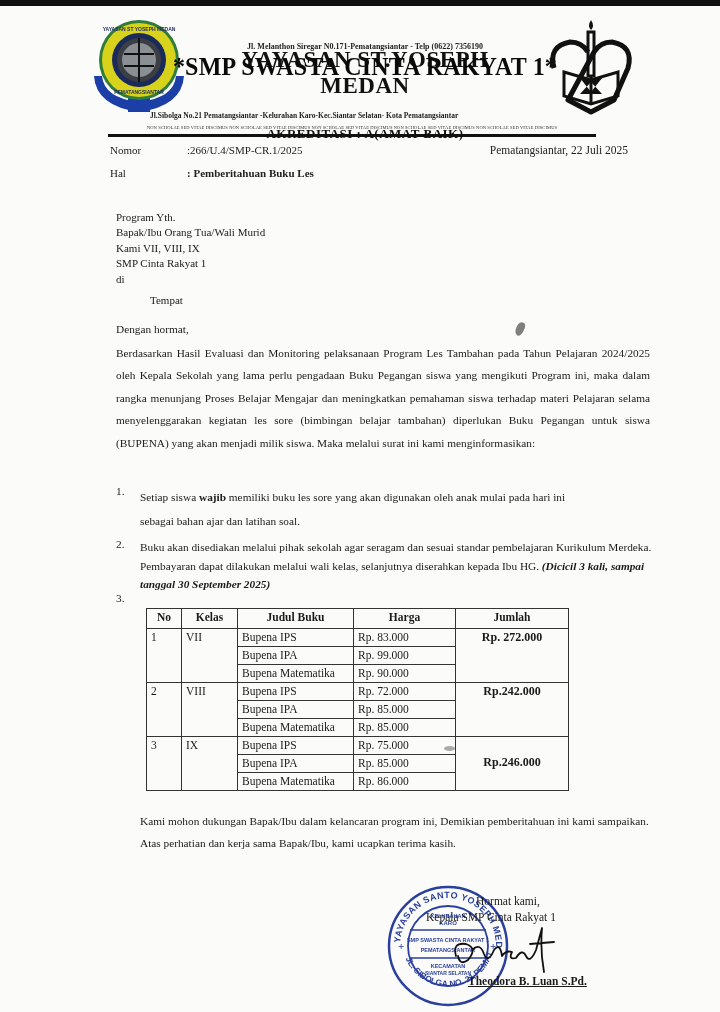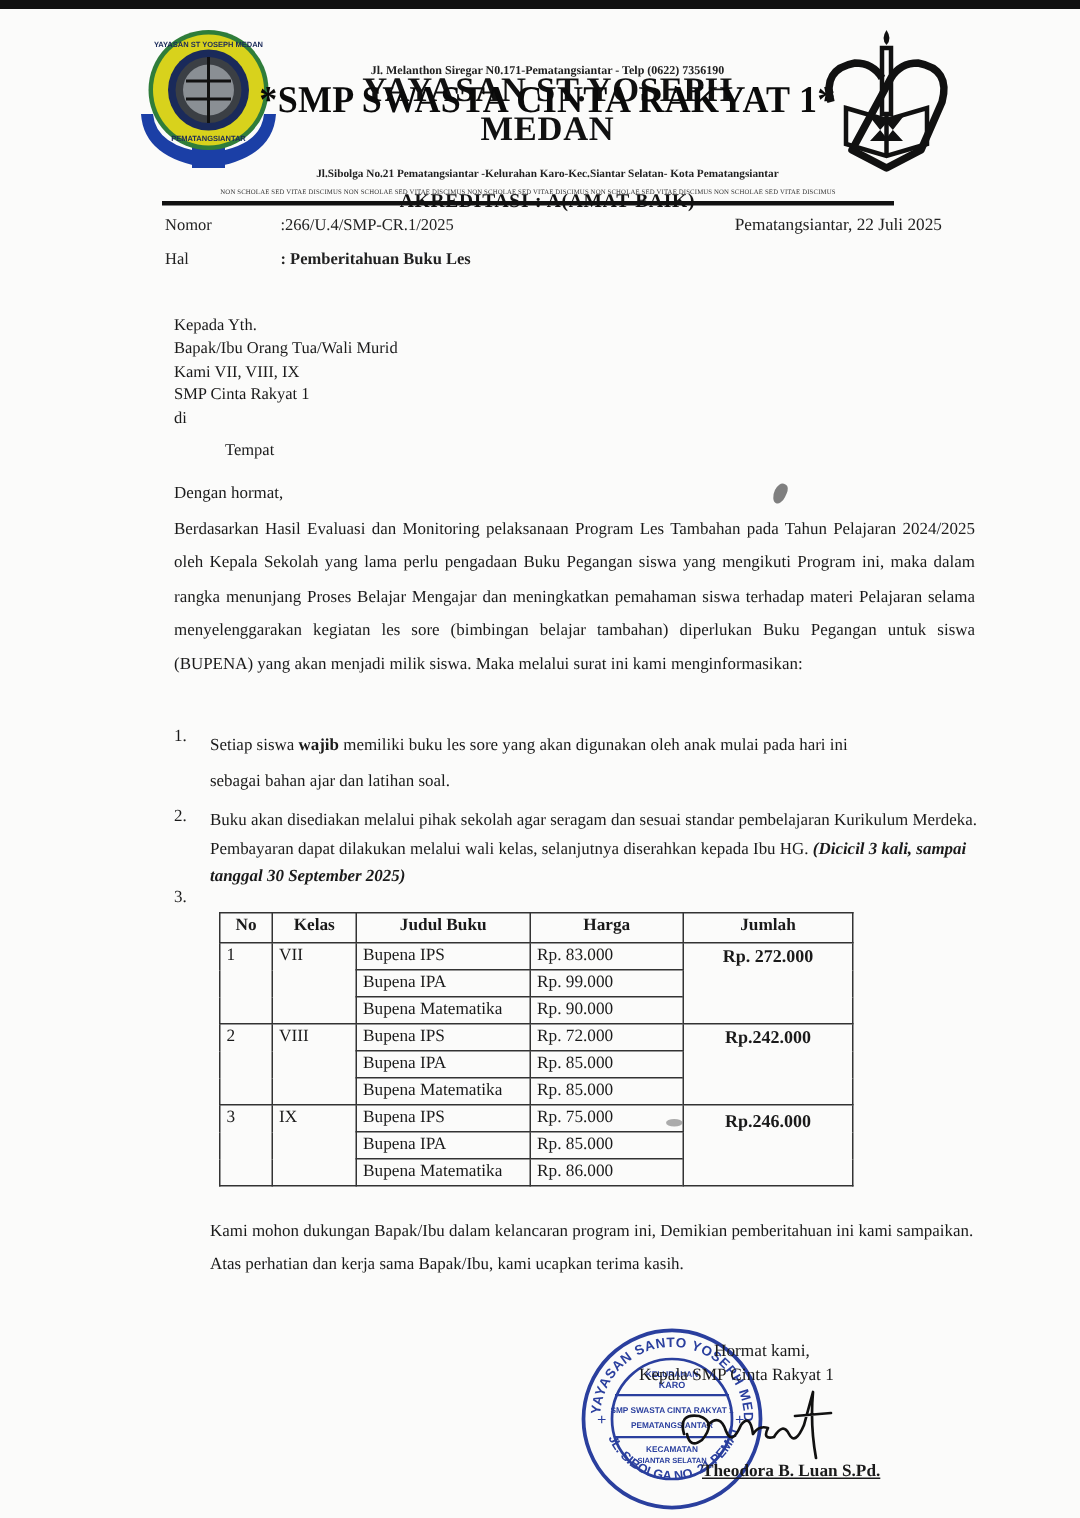--- a/index.html
+++ b/index.html
@@ -15,21 +15,21 @@
   .logo-left { position: absolute; left: 86px; top: 14px; width: 106px; height: 102px; }
   .logo-right { position: absolute; left: 546px; top: 16px; width: 90px; height: 100px; }
   .lh-title { position: absolute; left: 195px; top: 14px; width: 340px; text-align: center;
     font-size: 23px; font-weight: bold; letter-spacing: 0.5px; color: #111; line-height: 26px; margin-top: 33px; }
   .lh-addr1 { position: absolute; left: 195px; top: 42px; width: 340px; text-align: center;
     font-size: 8px; font-weight: bold; color: #222; }
   .lh-school { position: absolute; left: 170px; top: 53px; width: 390px; text-align: center;
     font-size: 24px; font-weight: 900; color: #0a0a0a; line-height: 28px; letter-spacing: 0.2px; transform: scaleY(1.05); }
   .lh-akred { position: absolute; left: 195px; top: 84px; width: 340px; text-align: center;
     font-size: 13px; font-weight: bold; color: #111; letter-spacing: 0.5px; margin-top: 42px; }
-  .lh-addr2 { position: absolute; left: 150px; top: 111px; width: 430px; text-align: center;
+  .lh-addr2 { position: absolute; left: 150px; top: 111px; width: 430px; text-align: left;
     font-size: 7.5px; font-weight: bold; color: #222; }
   .lh-motto { position: absolute; left: 112px; top: 125px; width: 480px; text-align: center;
     font-size: 4.5px; color: #333; white-space: nowrap; overflow: hidden; letter-spacing: 0.1px; }
   .lh-rule { position: absolute; left: 108px; top: 134px; width: 488px; height: 3px; background: #111; }
 
   
   .meta-label { position: absolute; left: 110px; font-size: 11px; color: #222; }
   .meta-val { position: absolute; left: 187px; font-size: 11px; color: #222; }
   .meta-date { position: absolute; right: 92px; top: 144px; font-size: 11.5px; color: #222; }
   .bold { font-weight: bold; }
@@ -50,21 +50,21 @@
   
   table.fee { position: absolute; left: 146px; top: 608px; border-collapse: collapse; font-size: 11.5px; color: #1a1a1a; }
   table.fee th, table.fee td { border: 1px solid #333; padding: 0 4px; height: 17px; line-height: 17px; vertical-align: top; }
   table.fee th { font-weight: bold; text-align: center; height: 19px; margin-left: 16px; }
   .c-no { width: 26px; }
   .c-kelas { width: 47px; }
   .c-judul { width: 107px; }
   .c-harga { width: 93px; }
   .c-jumlah { width: 104px; }
   td.jumlah { font-weight: bold; text-align: center; vertical-align: middle; font-size: 12px; }
-  td.jumlah.top { vertical-align: top; padding-top: 2px; }
+  td.jumlah.top { vertical-align: top; padding-top: 17px; }
 
   .closing { position: absolute; left: 140px; top: 810px; width: 510px; font-size: 11.3px; line-height: 22px; color: #1a1a1a; }
 
   
   .sig-hormat { position: absolute; left: 476px; top: 895px; font-size: 11.5px; color: #1a1a1a; }
   .sig-title { position: absolute; left: 426px; top: 911px; font-size: 11.5px; color: #1a1a1a; }
   .sig-name { position: absolute; left: 451px; top: 975px; font-size: 11.5px; font-weight: bold; text-decoration: underline; color: #1a1a1a; margin-left: 17px; }
   .stamp { position: absolute; left: 386px; top: 884px; width: 124px; height: 124px; }
   .signature { position: absolute; left: 450px; top: 920px; width: 110px; height: 58px; }
   .smudge1 { position: absolute; left: 516px; top: 322px; width: 8px; height: 14px; background: #555; border-radius: 50% 40% 50% 60%; transform: rotate(25deg); opacity: 0.75; }
@@ -108,21 +108,21 @@
 <div class="lh-motto">NON SCHOLAE SED VITAE DISCIMUS   NON SCHOLAE SED VITAE DISCIMUS   NON SCHOLAE SED VITAE DISCIMUS   NON SCHOLAE SED VITAE DISCIMUS   NON SCHOLAE SED VITAE DISCIMUS</div>
 <div class="lh-rule"></div>
 
 <div class="meta-label" style="top:144px">Nomor</div>
 <div class="meta-val" style="top:144px">:266/U.4/SMP-CR.1/2025</div>
 <div class="meta-date">Pematangsiantar, 22 Juli 2025</div>
 <div class="meta-label" style="top:167px">Hal</div>
 <div class="meta-val bold" style="top:167px">: Pemberitahuan Buku Les</div>
 
 <div class="addr">
-  <div>Kepada Yth.</div>
+  <div>Program Yth.</div>
   <div>Bapak/Ibu Orang Tua/Wali Murid</div>
   <div>Kami VII, VIII, IX</div>
   <div>SMP Cinta Rakyat 1</div>
   <div>di</div>
   <span class="tempat">Tempat</span>
 </div>
 
 <div class="greeting">Dengan hormat,</div>
 <div class="smudge1"></div>
 

